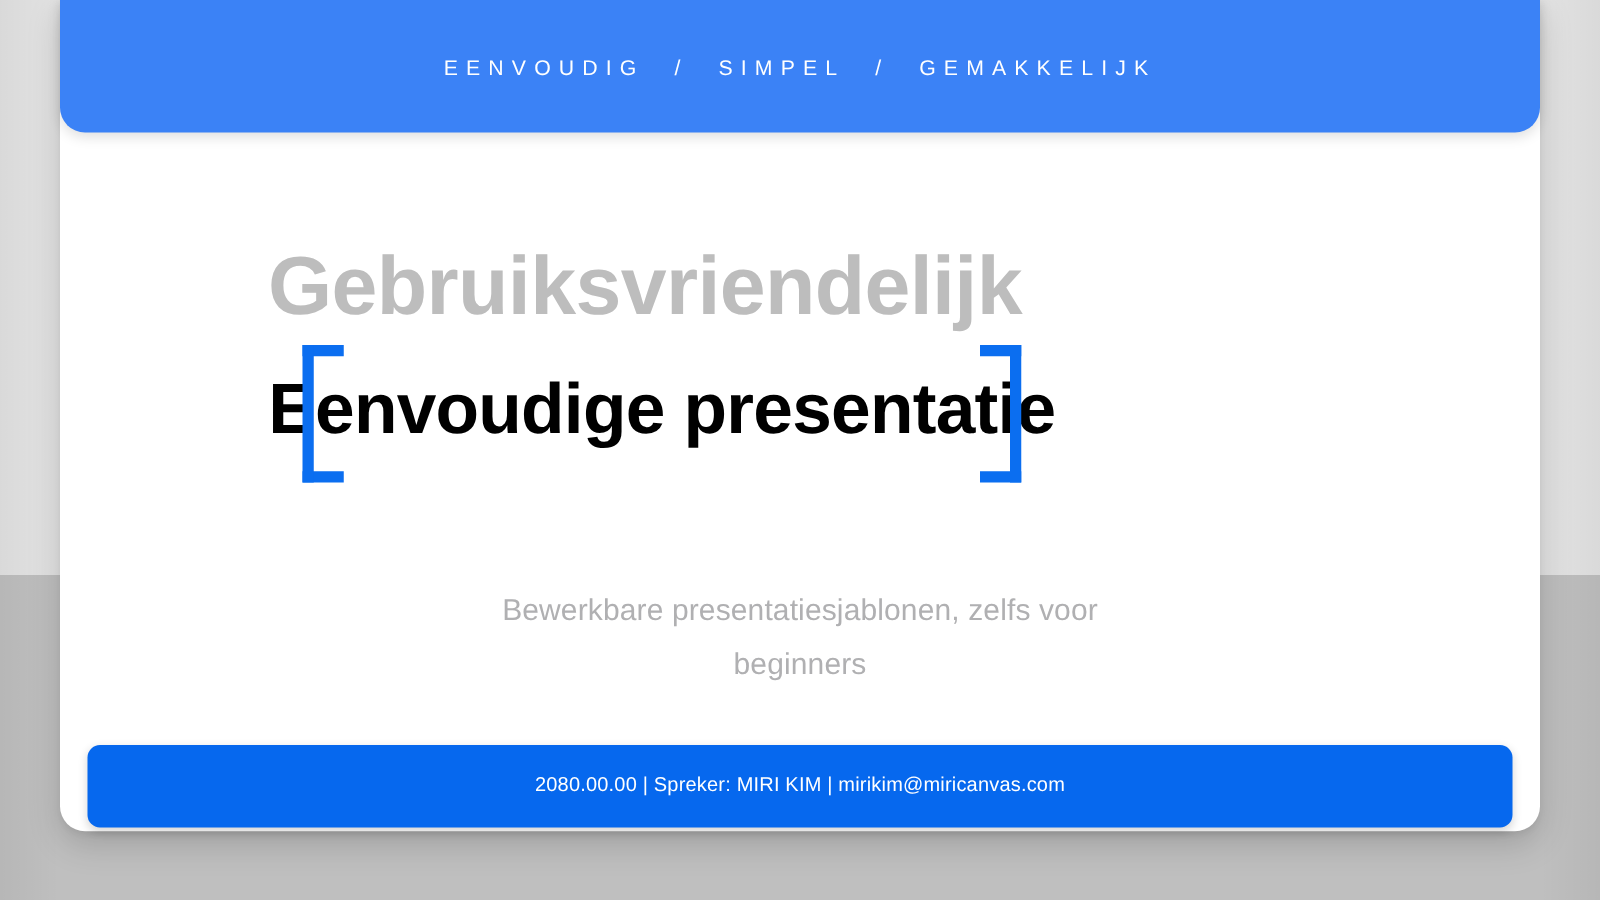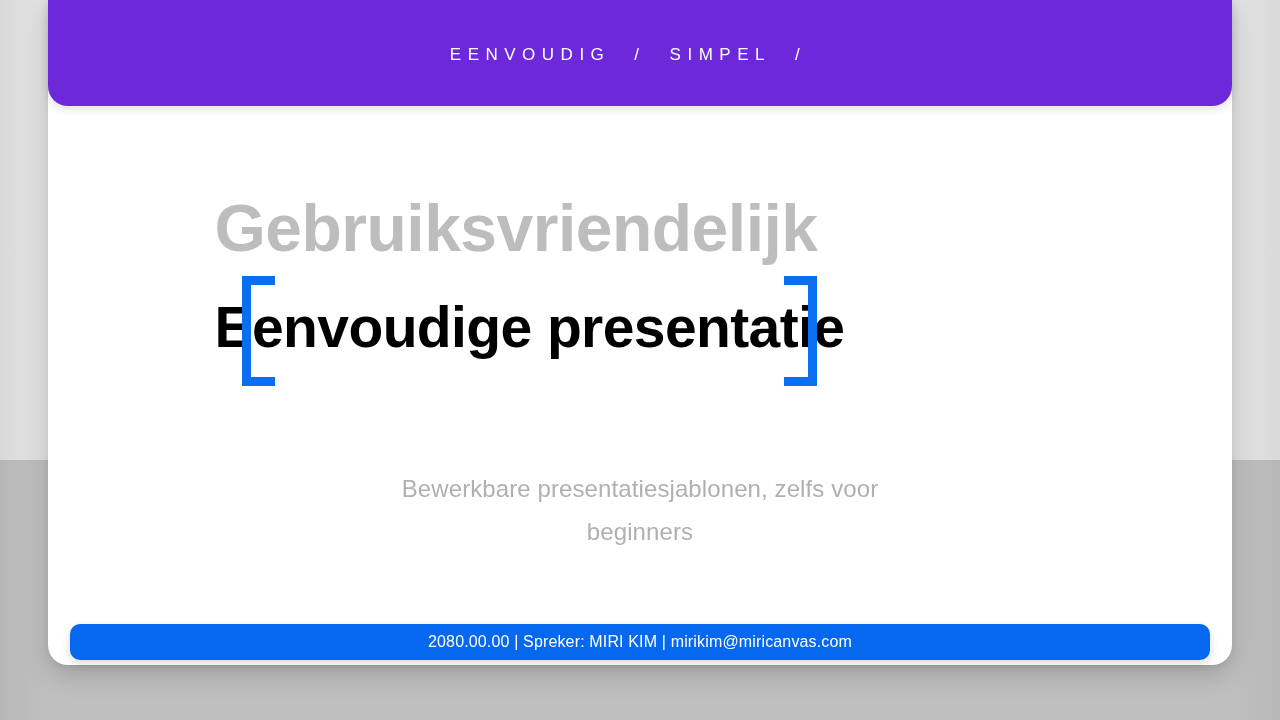--- a/index.html
+++ b/index.html
@@ -48,21 +48,21 @@
     box-shadow: 0 10px 26px rgba(0,0,0,0.17), 0 2px 6px rgba(0,0,0,0.06);
   }
 
   
   #top-banner {
     position: absolute;
     left: 0;
     top: 0;
     width: 1184px;
     height: 106px;
-    background: #6d28d9;
+    background: #3b82f6;
     border-bottom-left-radius: 20px;
     border-bottom-right-radius: 20px;
     box-shadow: 0 3px 10px rgba(0,0,0,0.13);
     display: flex;
     align-items: center;
     justify-content: center;
     z-index: 3;
   }
 
   #banner-tagline {
@@ -158,28 +158,27 @@
     display: inline-block;
     max-width: 500px;
   }
 
   
   #footer-bar {
     position: absolute;
     left: 22px;
     top: 596px;
     width: 1140px;
-    height: 36px;
+    height: 66px;
     background: #0668ee;
     border-radius: 10px;
     display: flex;
     align-items: center;
     justify-content: center;
     box-shadow: 0 3px 8px rgba(0,0,0,0.16);
-    margin-top: 28px;
   }
 
   #footer-text {
     color: #ffffff;
     font-size: 16px;
     font-weight: 400;
     letter-spacing: 0.15px;
     white-space: nowrap;
   }
 </style>
@@ -192,20 +191,21 @@
   <div id="bg-right-shade"></div>
 
   <div id="slide-card">
 
     <div id="top-banner">
       <div id="banner-tagline">
         <span class="tag-word">EENVOUDIG</span>
         <span class="tag-sep">/</span>
         <span class="tag-word">SIMPEL</span>
         <span class="tag-sep">/</span>
+        <span class="tag-word">GEMAKKELIJK</span>
       </div>
     </div>
 
     <div id="headline-block">
       <div id="ghost-title">Gebruiksvriendelijk</div>
 
       <div id="title-row">
         <span class="bracket bracket-left"></span>
         <h1 id="main-title">Eenvoudige presentatie</h1>
         <span class="bracket bracket-right"></span>

